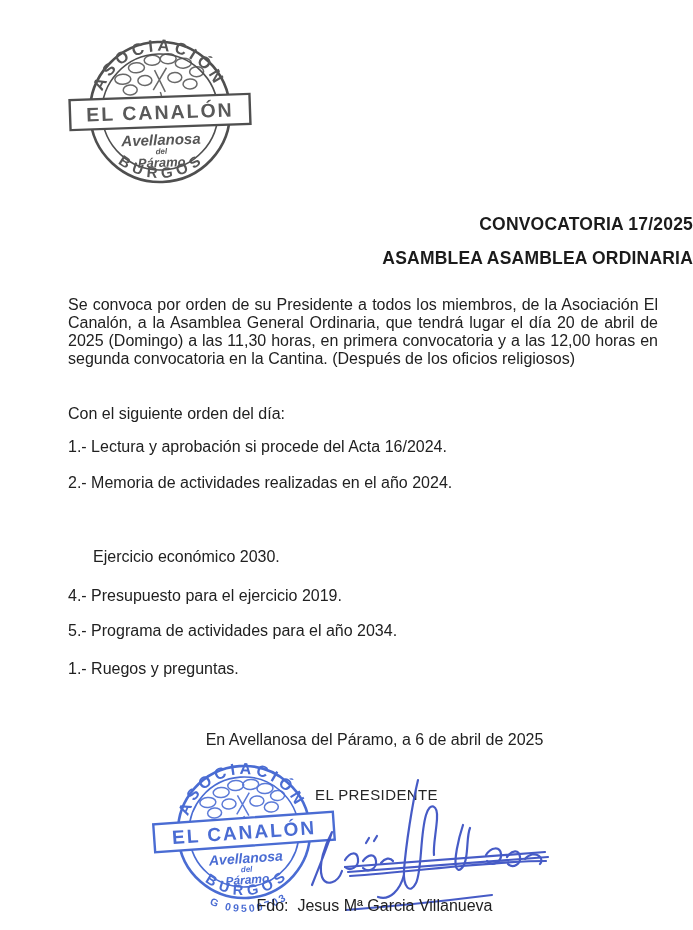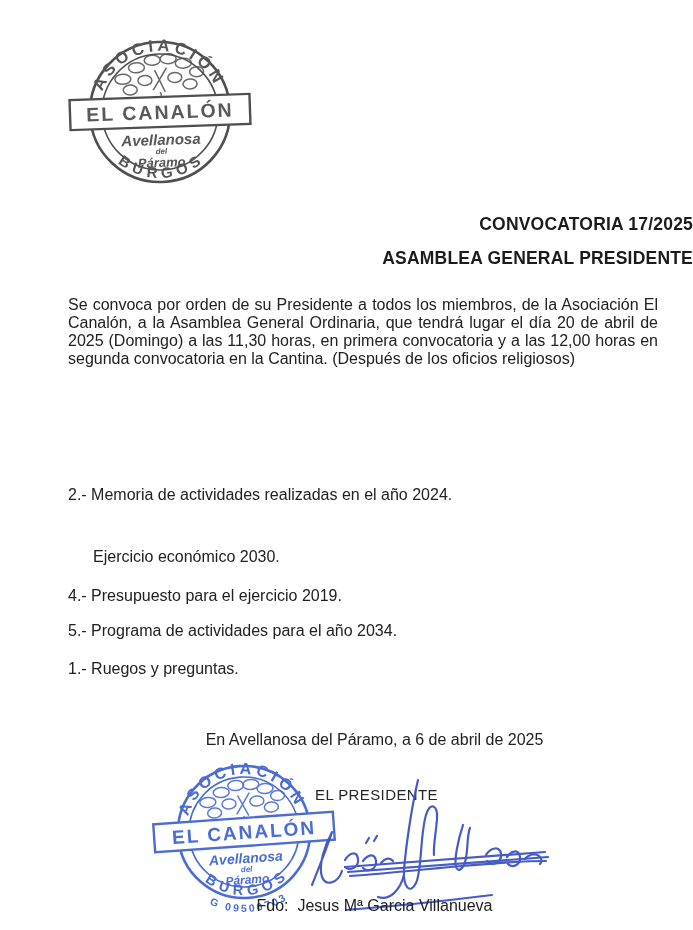--- a/index.html
+++ b/index.html
@@ -58,26 +58,28 @@
       </g>
       <g fill="#565656" stroke="none" text-anchor="middle" class="script-txt">
         <text x="96" y="133" font-size="15">Avellanosa</text>
         <text x="96" y="142" font-size="8">del</text>
         <text x="96" y="155" font-size="13">Páramo</text>
       </g>
     </g>
   </svg>
 
   <div class="abs doc-title" style="top:214px;">CONVOCATORIA 17/2025</div>
-  <div class="abs doc-title" style="top:248px;">ASAMBLEA GENERAL PRESIDENTE</div>
+  <div class="abs doc-title" style="top:248px;">ASAMBLEA ASAMBLEA ORDINARIA</div>
 
   <div class="abs body-text intro" style="top:296px;">Se convoca por orden de su Presidente a todos los miembros, de la Asociación El Canalón, a la Asamblea General Ordinaria, que tendrá lugar el día 20 de abril de 2025 (Domingo) a las 11,30 horas, en primera convocatoria y a las 12,00 horas en segunda convocatoria en la Cantina. (Después de los oficios religiosos)</div>
 
+  <div class="abs body-text hang" style="top:405px;">Con el siguiente orden del día:</div>
 
-  <div class="abs body-text hang" style="top:474px;margin-top:12px;">2.- Memoria de actividades realizadas en el año 2024.</div>
+  <div class="abs body-text hang" style="top:438px;">1.- Lectura y aprobación si procede del Acta 16/2024.</div>
+  <div class="abs body-text hang" style="top:474px;">2.- Memoria de actividades realizadas en el año 2024.</div>
   <div class="abs body-text indent2" style="top:548px;">Ejercicio económico 2030.</div>
   <div class="abs body-text hang" style="top:587px;">4.- Presupuesto para el ejercicio 2019.</div>
   <div class="abs body-text hang" style="top:622px;">5.- Programa de actividades para el año 2034.</div>
   <div class="abs body-text hang" style="top:660px;">1.- Ruegos y preguntas.</div>
 
   <div class="abs body-text center-shift" style="top:731px;">En Avellanosa del Páramo, a 6 de abril de 2025</div>
 
   <svg class="abs" style="left:146px; top:750px;" width="196" height="172" viewBox="0 0 196 172">
     <g transform="rotate(-4 98 82)" stroke="#4a6cd3" fill="none">
       <circle cx="98" cy="82" r="66" stroke-width="2.6"></circle>

